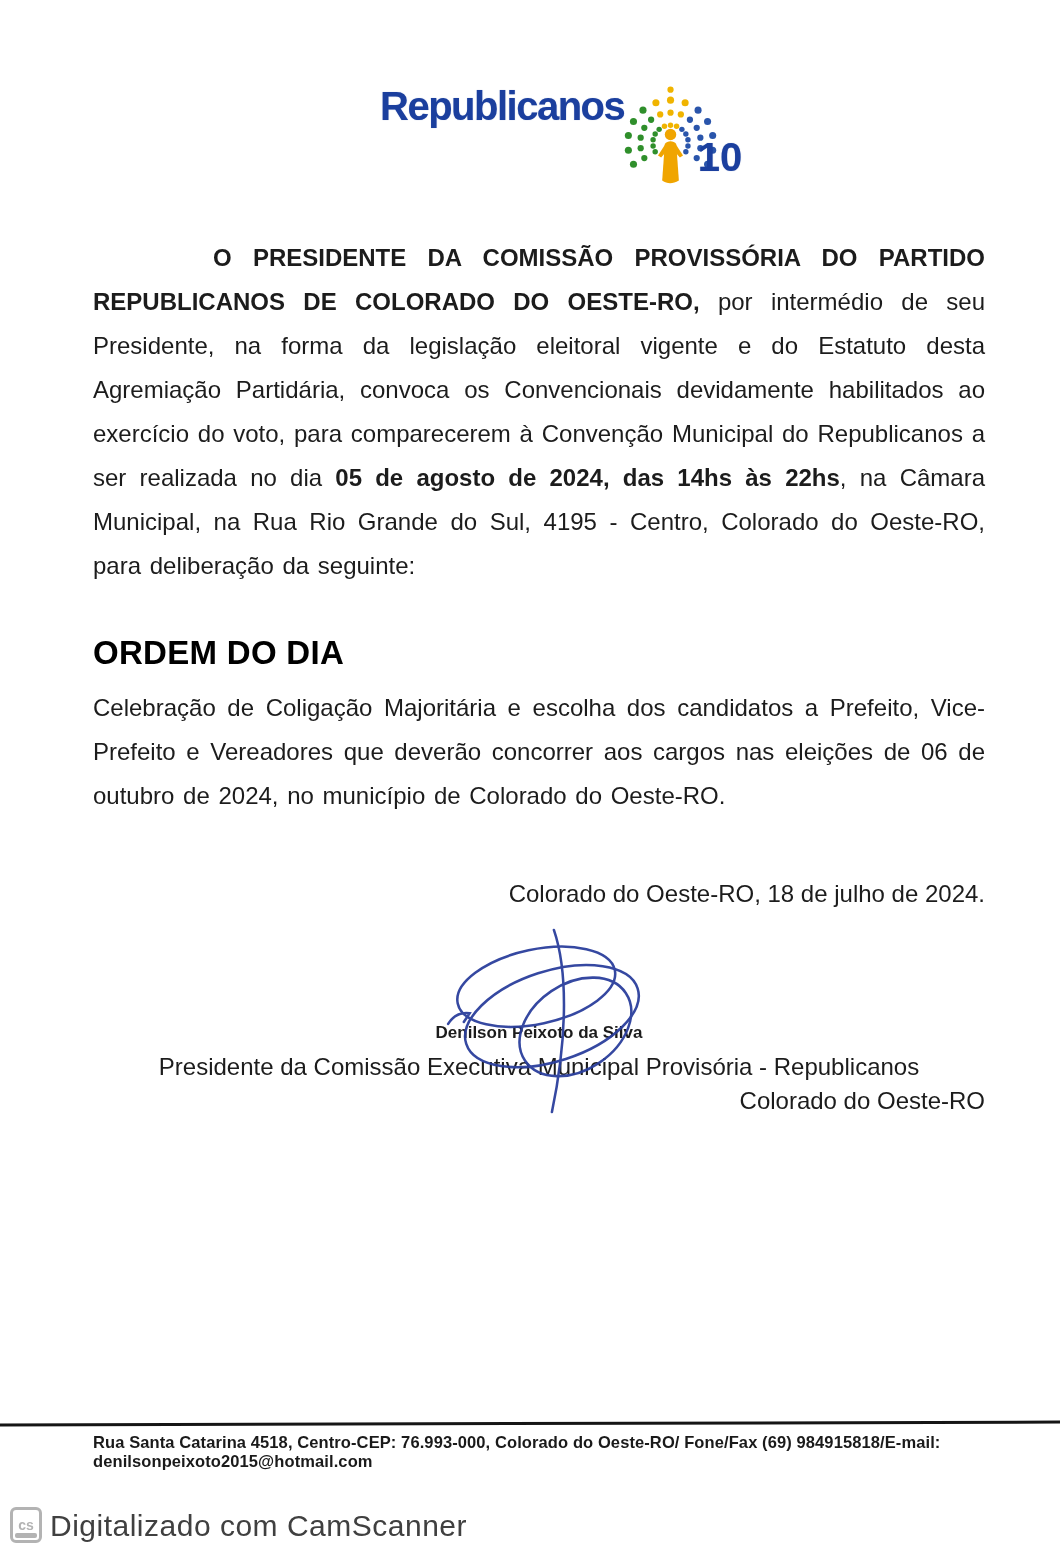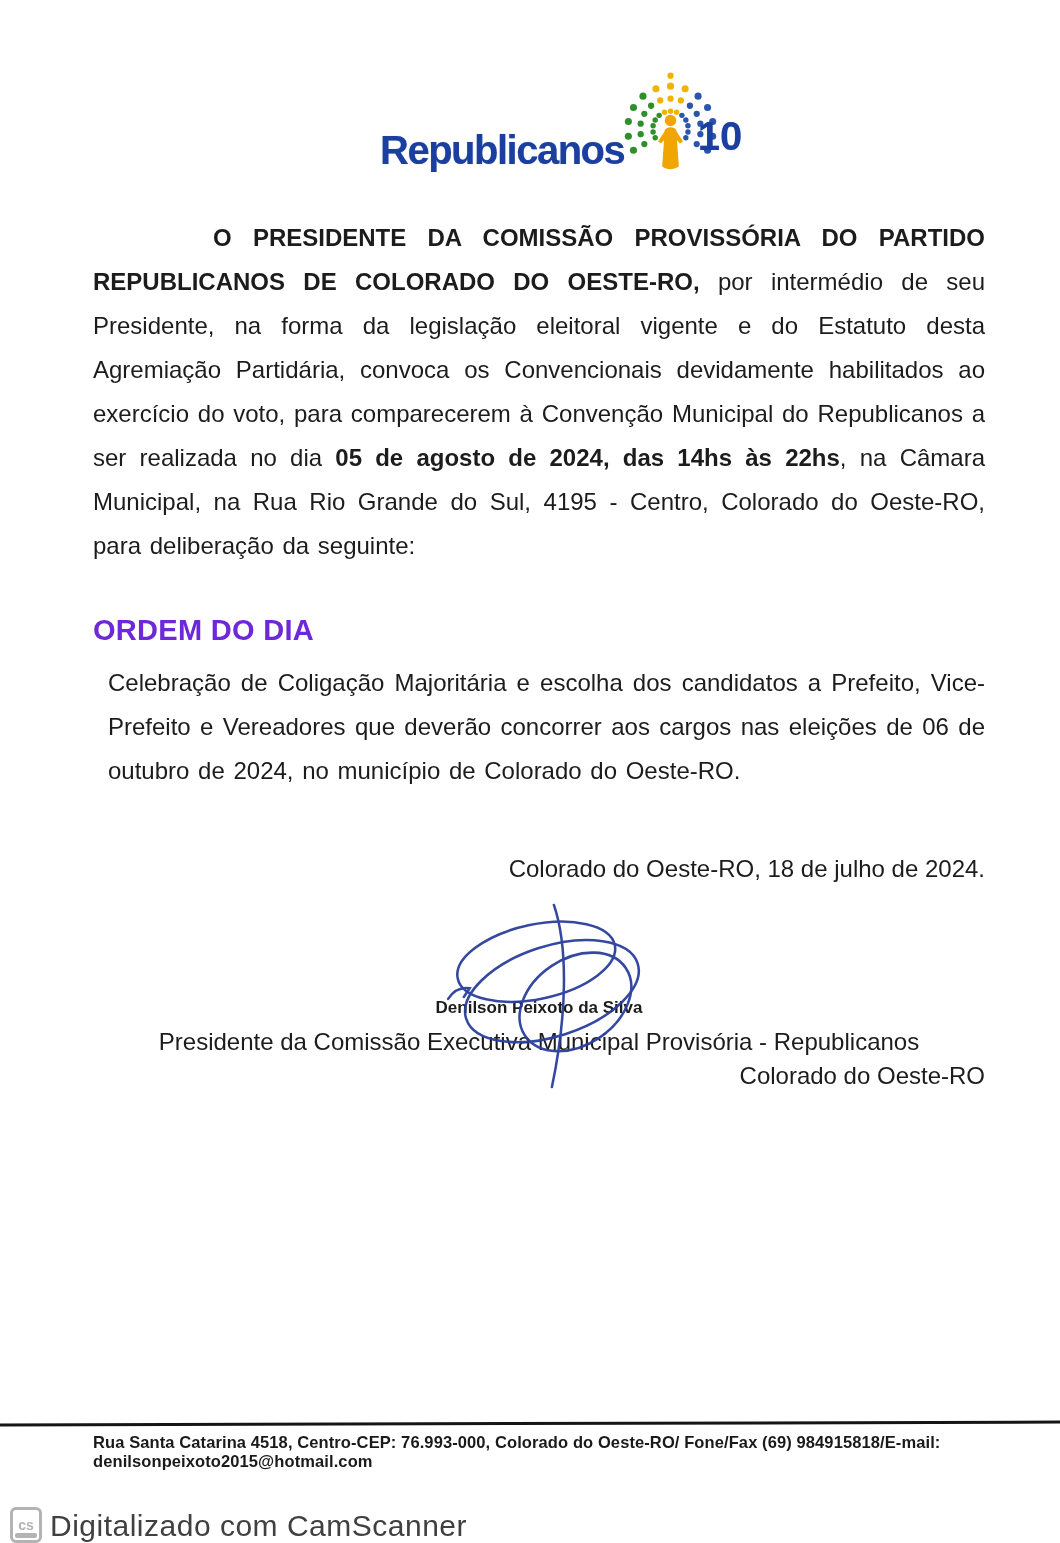--- a/index.html
+++ b/index.html
@@ -9,56 +9,56 @@
     background:#ffffff;
     font-family:"Liberation Sans", sans-serif;
     color:#1c1c1c;
     overflow:hidden;
   }
   
   .logo{
     position:relative;
     margin:86px auto 6px auto;
     width:300px;height:86px;
-    display:flex;align-items:flex-end;justify-content:flex-start;
+    display:flex;align-items:flex-start;justify-content:flex-start;
   }
   .logo-wordmark{
     font-size:40px;font-weight:700;letter-spacing:-1.5px;
     color:#1b3f9e;line-height:1;padding-bottom:2px;
     text-shadow:0 0 1px rgba(27,63,158,.4);
   }
   .logo-icon{position:relative;width:120px;height:100px;margin-left:-14px;flex:none;}
   .logo-icon svg{position:absolute;left:0;top:-8px;}
   .logo-number{
-    position:absolute;right:-12px;bottom:16px;
+    position:absolute;right:-12px;bottom:9px;
     font-size:40px;font-weight:700;color:#1b3f9e;line-height:1;
     text-shadow:0 0 1px rgba(27,63,158,.4);
   }
   
   .doc-title{margin-top:48px;text-align:center;}
   .doc-title div{
     font-size:25px;font-weight:700;letter-spacing:.5px;line-height:40px;color:#111;
   }
   
   .doc-body{margin:0 75px 0 93px;}
   .intro{
-    margin-top:44px;
+    margin-top:64px;
     font-size:24px;line-height:44px;
     text-align:justify;text-indent:120px;
     word-spacing:2px;
   }
   .intro b{font-weight:700;}
   .agenda-heading{
     margin:46px 0 0 0;
-    font-size:29px;font-weight:700;color:#6d28d9;letter-spacing:.3px;
+    font-size:33px;font-weight:700;color:#000000;letter-spacing:.3px;
   }
   .agenda-body{
     margin-top:14px;
     font-size:24px;line-height:44px;
-    text-align:justify;word-spacing:2px;margin-left:15px;
+    text-align:justify;word-spacing:2px;
   }
   .dateline{
     margin-top:62px;
     text-align:right;
     font-size:24px;
   }
   
   .sig-block{
     position:relative;
     margin-top:108px;

